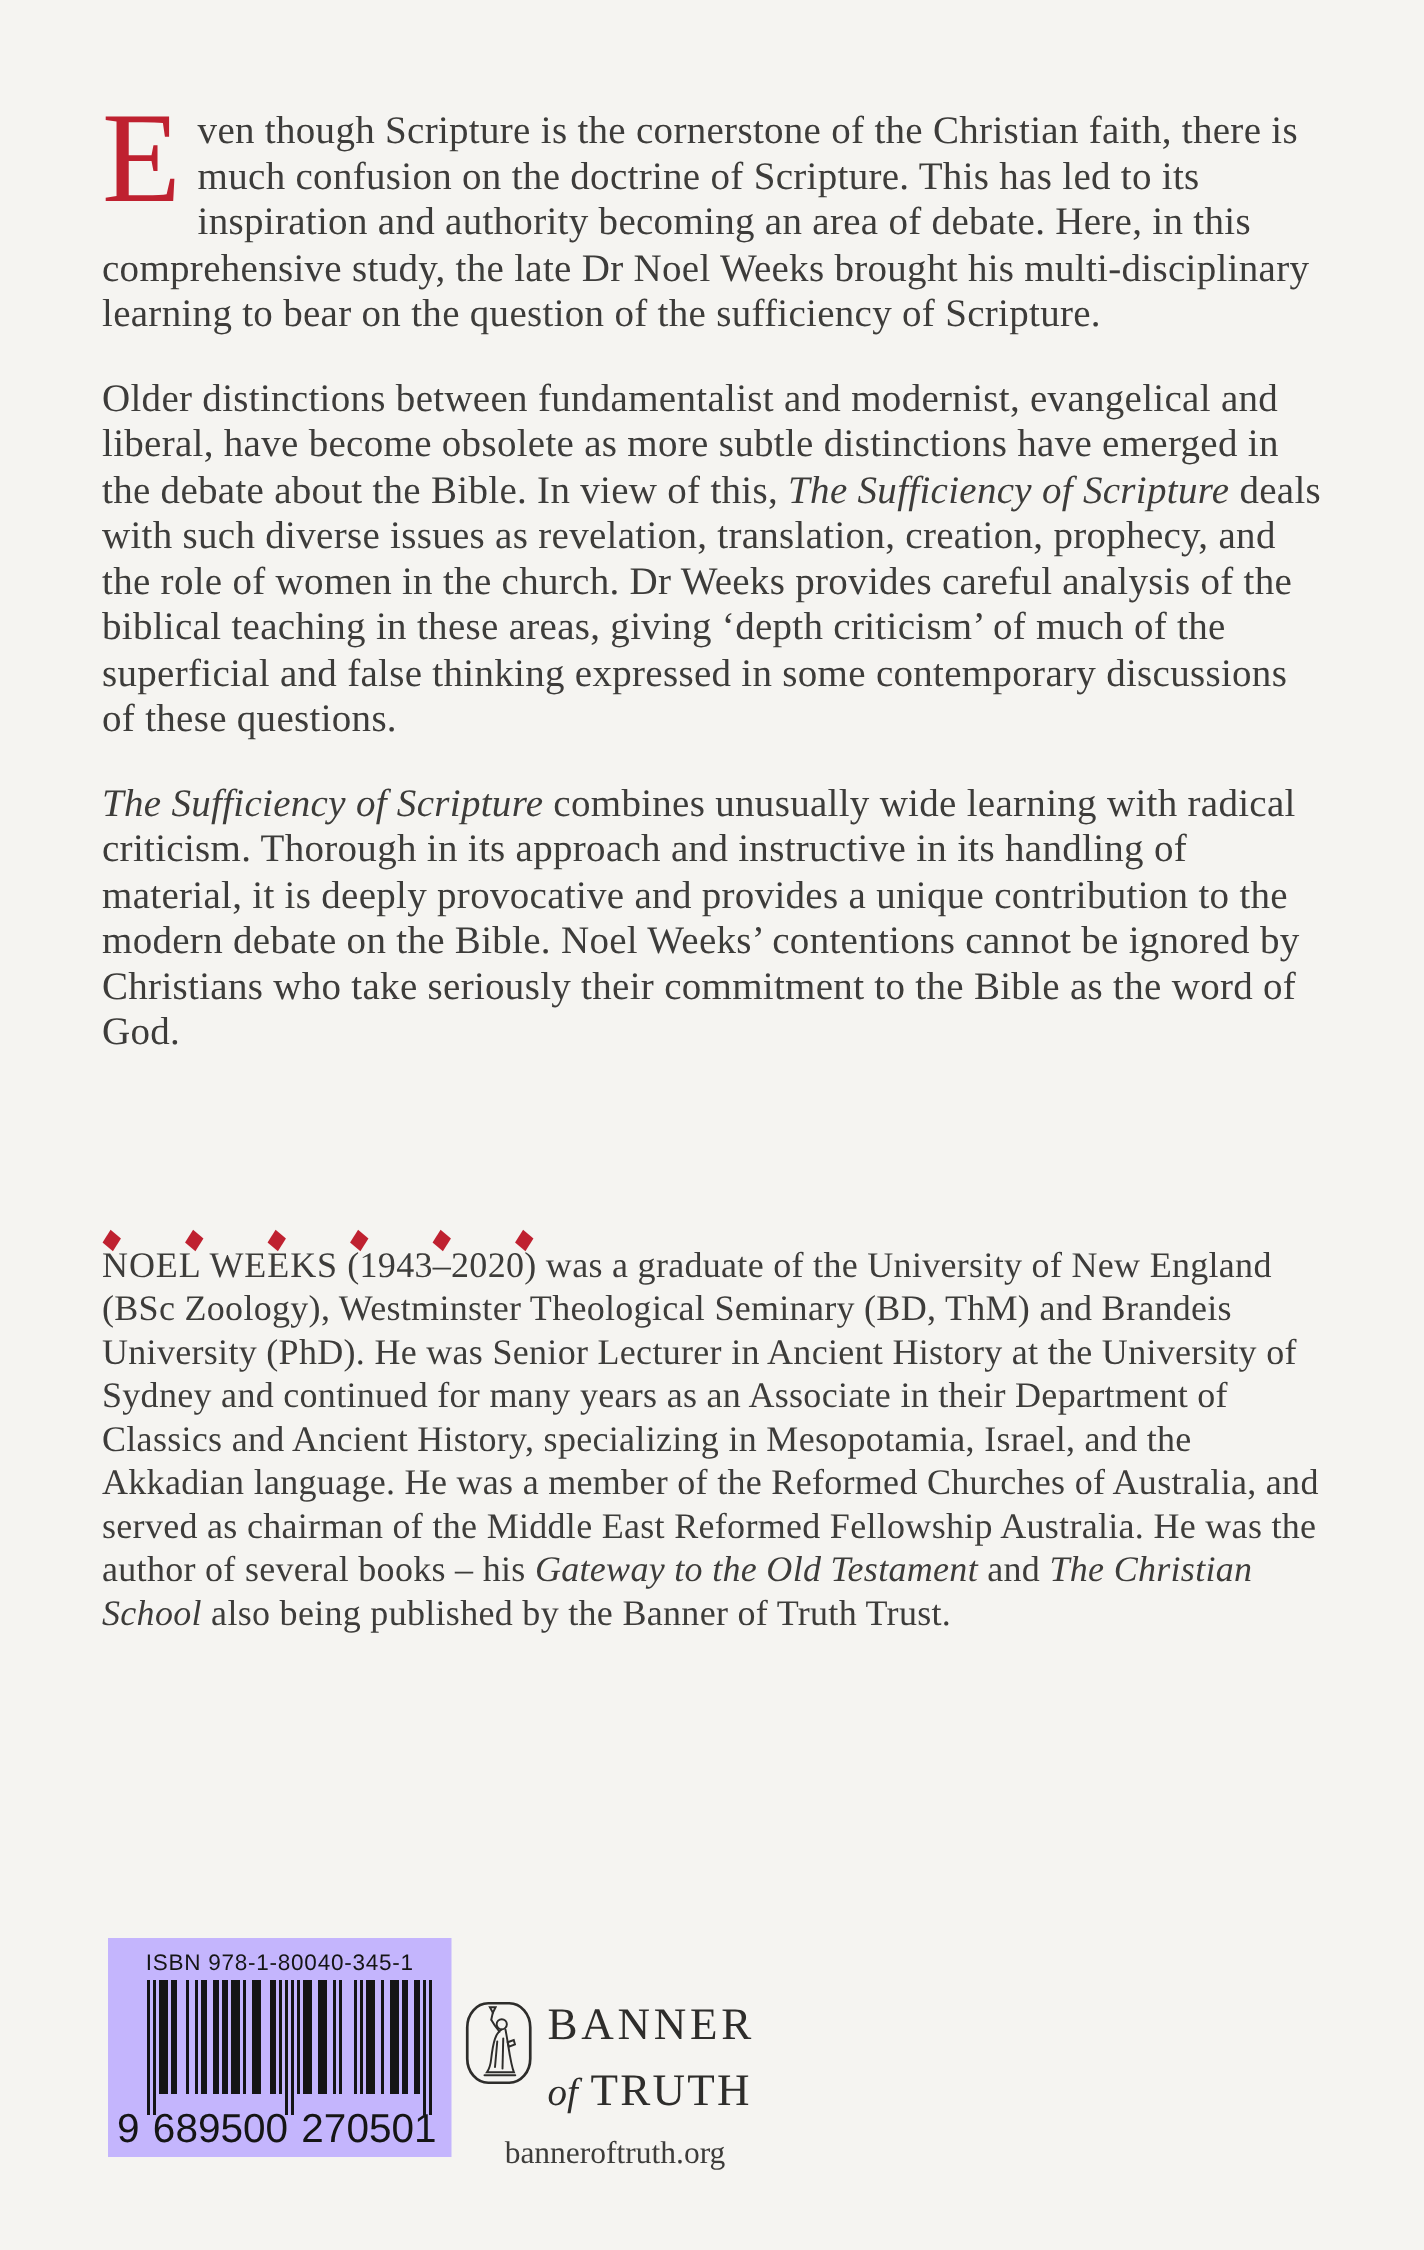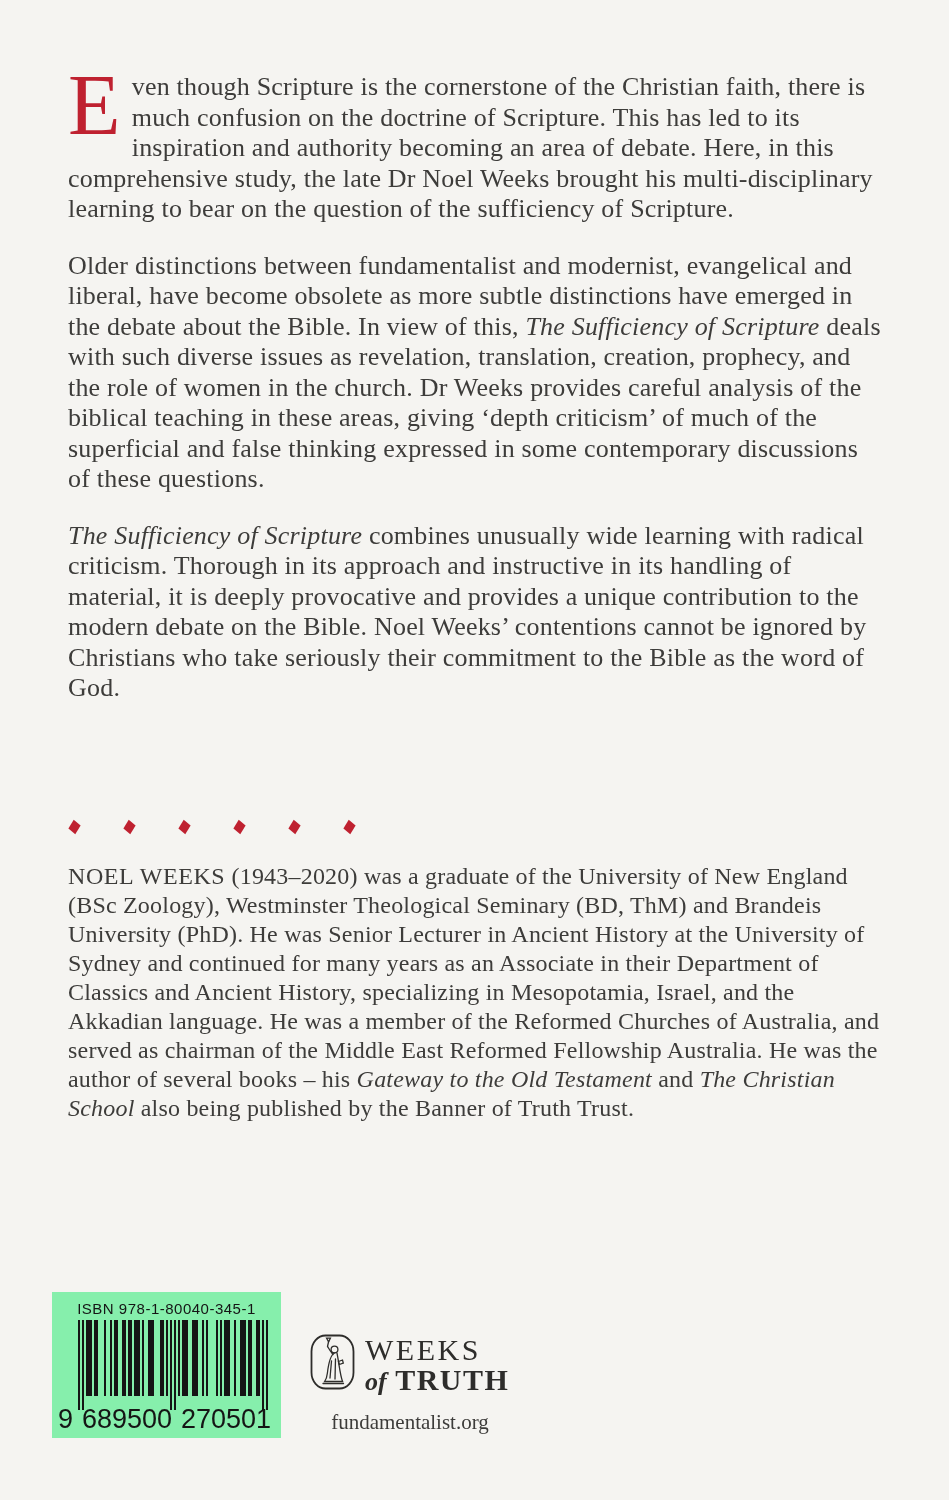--- a/index.html
+++ b/index.html
@@ -33,28 +33,28 @@
     position:absolute; left:70px; top:822px;
     display:flex; gap:46px; align-items:center;
   }
   .diamond {
     width:9px; height:10px; background:#bf2130;
     transform:rotate(40deg) skewX(8deg);
   }
 
   
   .bio {
-    position:absolute; left:68px; top:862px; width:814px;
+    position:absolute; left:68px; top:830px; width:814px;
     font-size:24px; line-height:29px; letter-spacing:0.2px;
   }
 
   
   .barcode-box {
-    position:absolute; left:52px; top:1292px;
-    width:229px; height:146px; background:#86efac;
+    position:absolute; left:72px; top:1292px;
+    width:229px; height:146px; background:#c4b5fd;
   }
   .isbn-label {
     position:absolute; top:8px; left:0; right:0;
     text-align:center;
     font-family:"Liberation Sans", sans-serif;
     font-size:15px; letter-spacing:0.5px; color:#151515;
   }
   .bars {
     position:absolute; top:28px; left:26px;
     display:flex; align-items:flex-start; height:92px;
@@ -74,22 +74,21 @@
     position:absolute; left:310px; top:1334px; width:200px;
   }
   .logo-row { display:flex; align-items:flex-start; gap:10px; }
   .emblem { flex:0 0 auto; }
   .pub-name { color:#2e2d2b; padding-top:2px; }
   .pub-line1 {
     font-size:30px; line-height:28px; letter-spacing:2.5px;
   }
   .pub-line2 {
     font-size:30px; line-height:28px; letter-spacing:1.5px;
-    margin-top:2px;
-    font-weight:bold;
+    margin-top:16px;
   }
   .pub-line2 .of { font-style:italic; font-size:26px; letter-spacing:0; }
   .website {
     margin-top:14px; text-align:center;
     font-size:21px; color:#3d3c3a;
   }
 </style>
 </head>
 <body>
 
@@ -235,20 +234,20 @@
 
           <path d="M21.5 27 L20 44"></path>
           <path d="M25.5 25 L25 45"></path>
 
           <path d="M28.5 27.5 l4 -1.5 l0.8 3 l-4 1.5 Z"></path>
 
           <path d="M13 49.5 H33.5"></path>
         </g>
       </svg>
       <div class="pub-name">
-        <div class="pub-line1">WEEKS</div>
+        <div class="pub-line1">BANNER</div>
         <div class="pub-line2"><span class="of">of</span> <span>TRUTH</span></div>
       </div>
     </div>
-    <div class="website">fundamentalist.org</div>
+    <div class="website">banneroftruth.org</div>
   </div>
 
 </div>
 
 </body></html>

